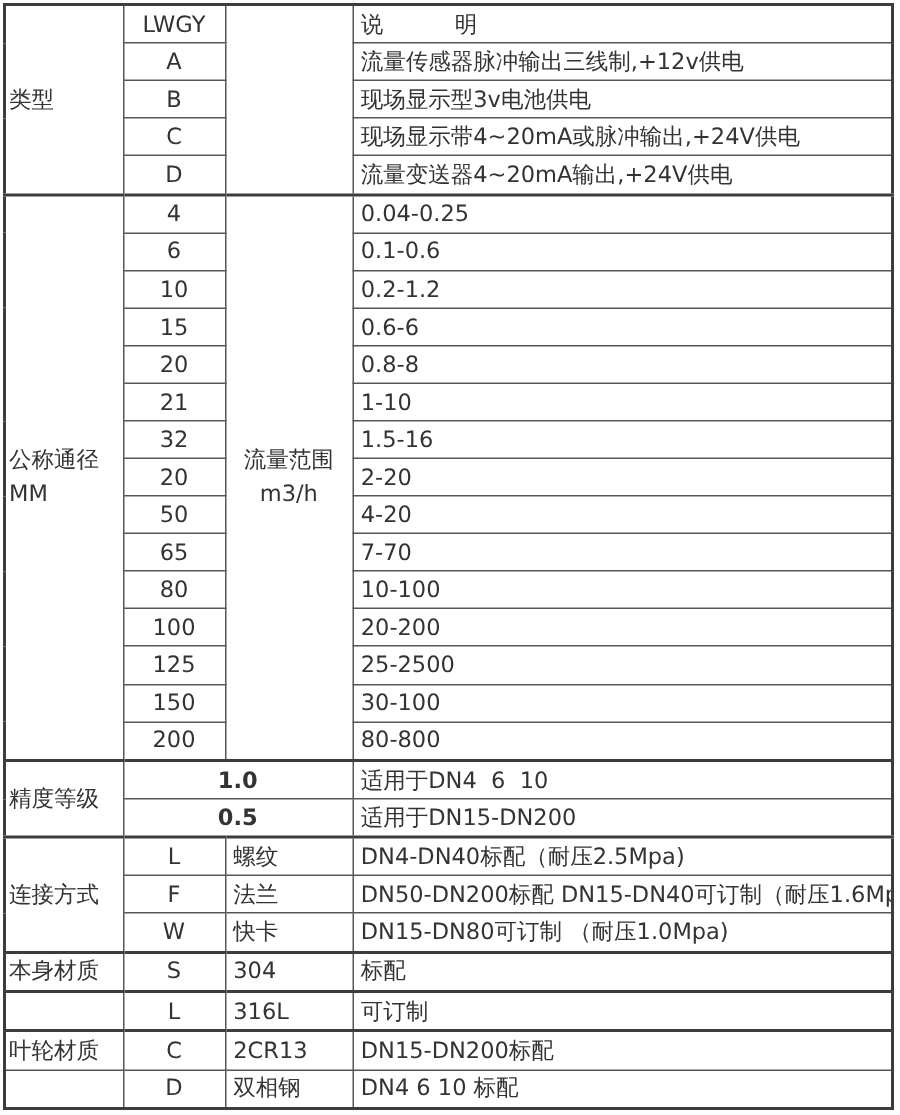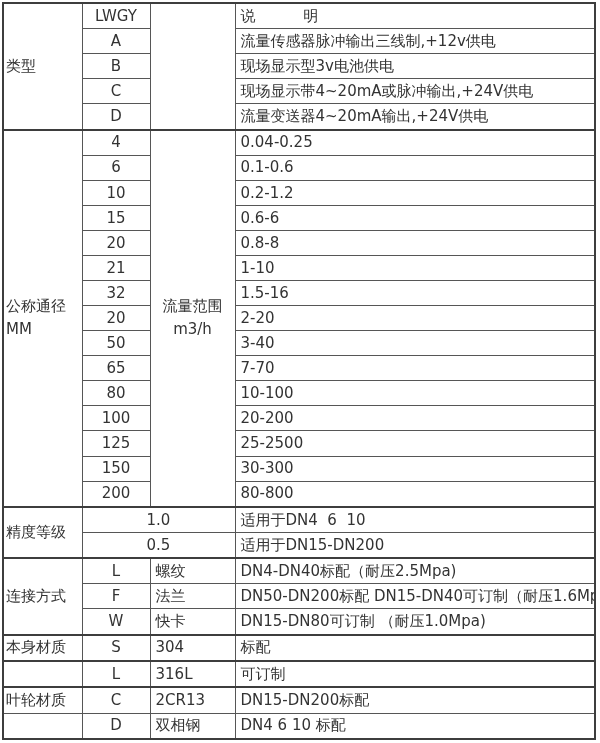--- a/index.html
+++ b/index.html
@@ -24,21 +24,21 @@
     padding: 0 2px;
     vertical-align: middle;
     overflow: hidden;
   }
   tr.thick > td { border-top-width: 2px; border-top-color: #3d3d3d; }
   .c1 { text-align: left; }
   .c2 { text-align: center; }
   .c3 { text-align: left; padding-left: 5px; margin-left: 28px; }
   .c3.ctr { text-align: center; padding-left: 2px; }
   .c4 { text-align: left; padding-left: 5px; white-space: pre; }
-  .merged-center { text-align: center; }
+  .merged-center { text-align: center; font-weight: bold; }
   .two span { display: block; line-height: 23px; }
 </style>
 </head>
 <body>
 
 <div class="page">
   <table class="spec">
     <colgroup>
       <col style="width:79px">
         <col style="width:68px">
@@ -105,41 +105,41 @@
       <tr>
         <td class="c2">32</td>
         <td class="c4">1.5-16</td>
       </tr>
       <tr>
         <td class="c2">20</td>
         <td class="c4">2-20</td>
       </tr>
       <tr>
         <td class="c2">50</td>
-        <td class="c4">3-40</td>
+        <td class="c4">4-20</td>
       </tr>
       <tr>
         <td class="c2">65</td>
         <td class="c4">7-70</td>
       </tr>
       <tr>
         <td class="c2">80</td>
         <td class="c4">10-100</td>
       </tr>
       <tr>
         <td class="c2">100</td>
         <td class="c4">20-200</td>
       </tr>
       <tr>
         <td class="c2">125</td>
         <td class="c4">25-2500</td>
       </tr>
       <tr>
         <td class="c2">150</td>
-        <td class="c4">30-300</td>
+        <td class="c4">30-100</td>
       </tr>
       <tr>
         <td class="c2">200</td>
         <td class="c4">80-800</td>
       </tr>
 
       <tr class="thick">
         <td class="c1" rowspan="2">精度等级</td>
         <td class="c2 merged-center" colspan="2">1.0</td>
         <td class="c4">适用于DN4  6  10</td>

